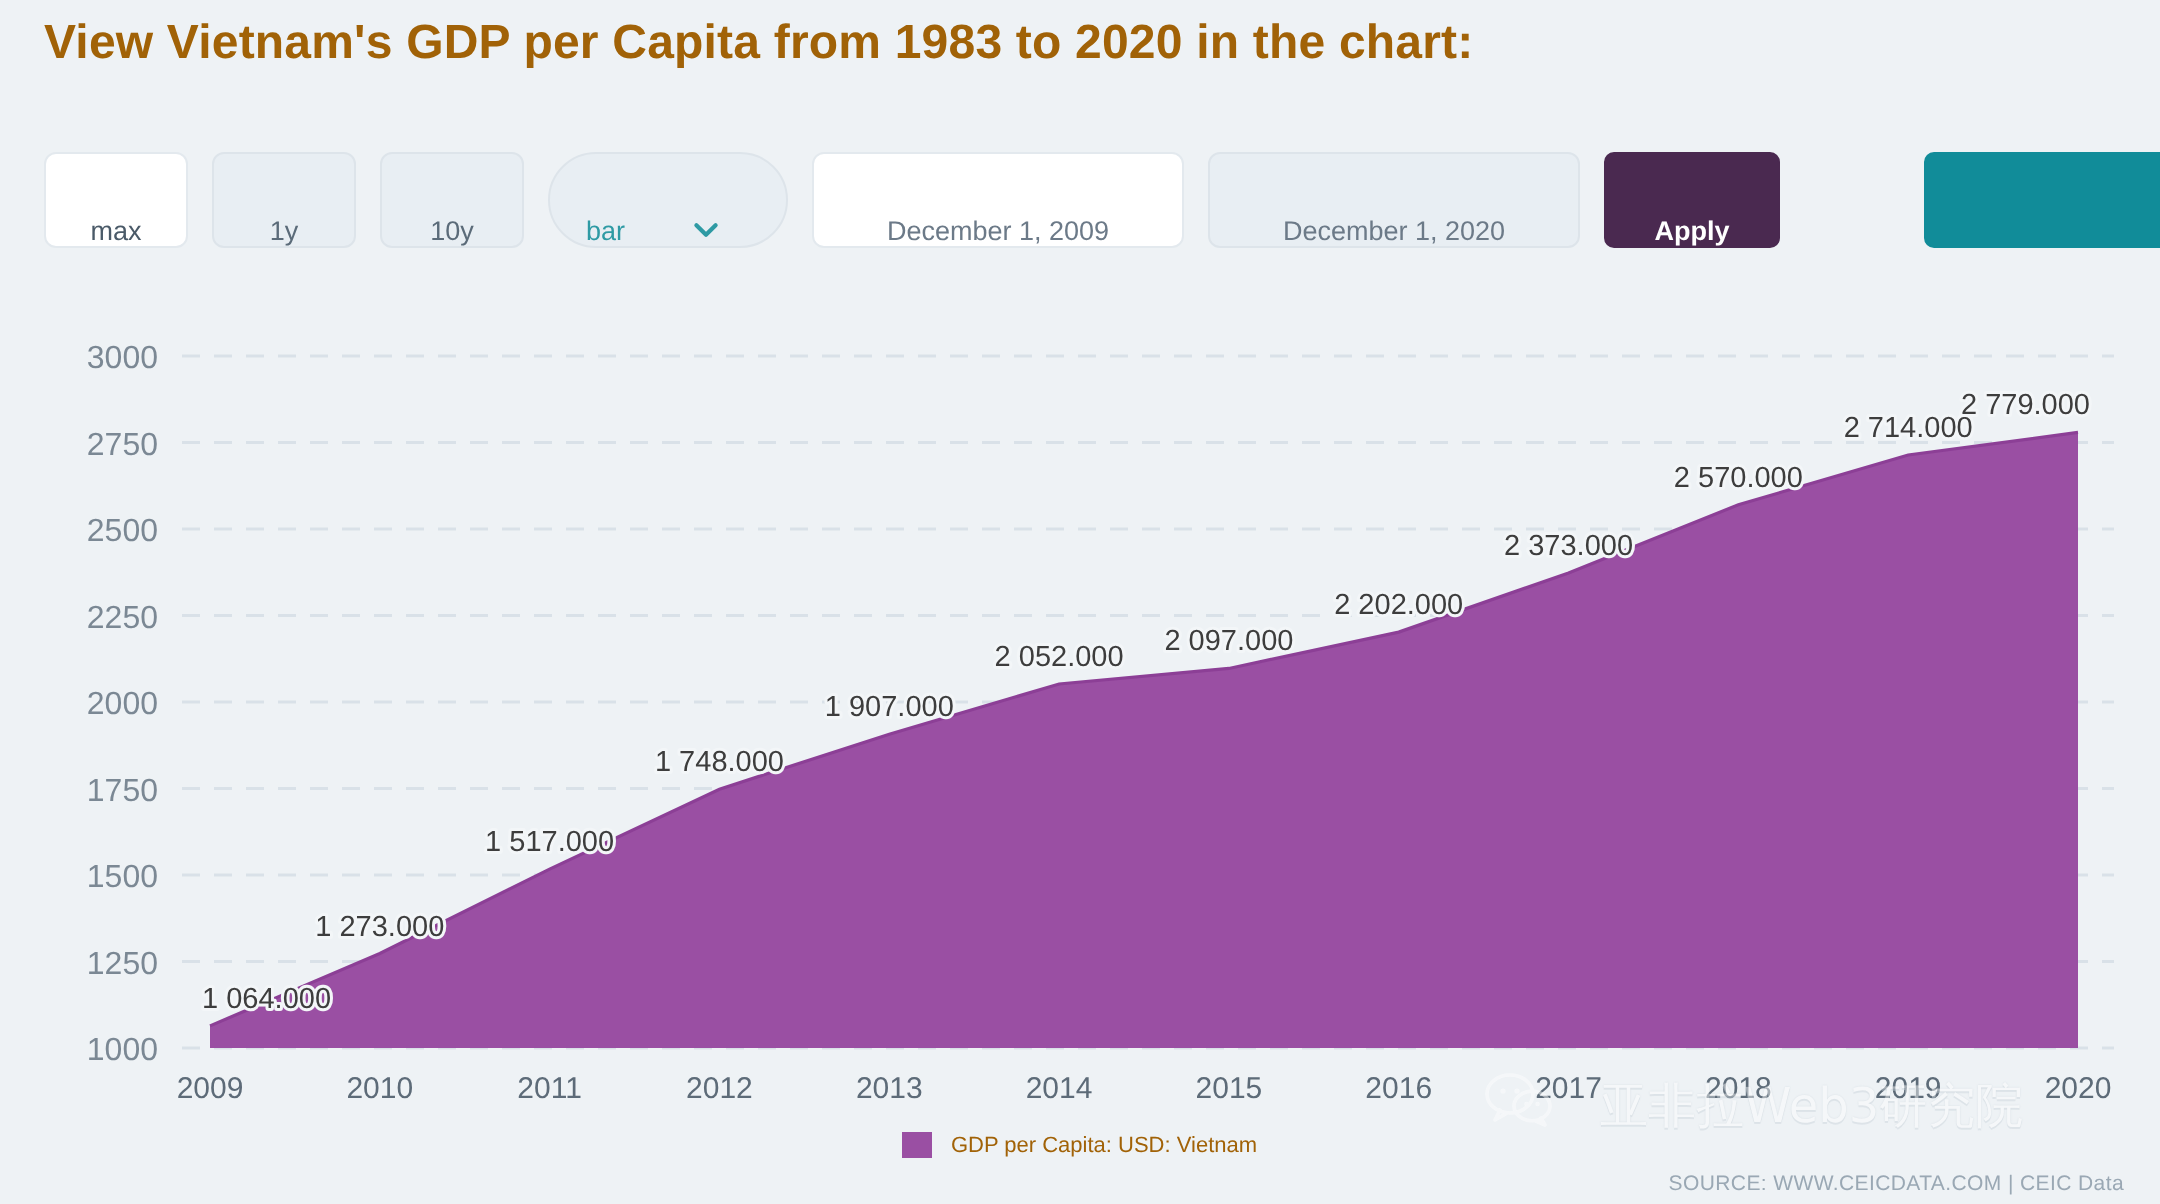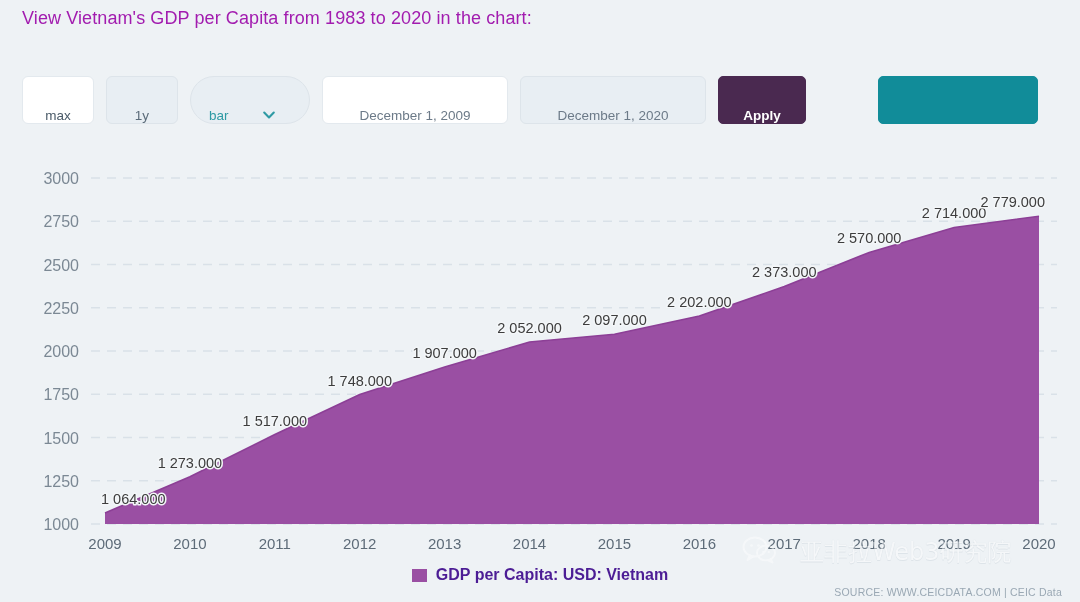--- a/index.html
+++ b/index.html
@@ -6,21 +6,21 @@
   body{
     width:1080px;height:602px;
     background:#eef2f5;
     font-family:"Liberation Sans","DejaVu Sans",sans-serif;
     overflow:hidden;
     position:relative;
   }
   
   #page-title{
     position:absolute;left:22px;top:8px;
-    font-size:18px;font-weight:400;color:#a21caf;
+    font-size:24px;font-weight:700;color:#a16207;
     letter-spacing:.1px;white-space:nowrap;
   }
   
   #toolbar{
     position:absolute;left:22px;top:76px;
     display:flex;align-items:center;gap:0;
     height:48px;
   }
   .ctl{
     height:48px;box-sizing:border-box;
@@ -59,21 +59,21 @@
   .dlabel{
     font-size:14.5px;fill:#3d3d3d;font-family:"Liberation Sans",sans-serif;
     paint-order:stroke;stroke:#f3f6f8;stroke-width:3px;stroke-linejoin:round;
   }
   
   #legend{
     position:absolute;left:0;top:566px;width:1080px;
     display:flex;align-items:center;justify-content:center;gap:9px;
   }
   #legend .swatch{width:15px;height:13px;background:#9a4fa3;display:block;}
-  #legend .ltext{font-size:16px;color:#4c1d95;font-weight:700;}
+  #legend .ltext{font-size:11px;color:#a16207;font-weight:400;}
   
   #source{
     position:absolute;right:18px;bottom:4px;
     font-size:10.5px;color:#9aa8b4;letter-spacing:.2px;white-space:nowrap;
   }
   
   #watermark{
     position:absolute;left:742px;top:536px;
     display:flex;align-items:center;gap:24px;
     opacity:.45;pointer-events:none;
@@ -89,20 +89,23 @@
 <body>
 
 <div id="page-title">View Vietnam's GDP per Capita from 1983 to 2020 in the chart:</div>
 
 <div id="toolbar">
   <div class="ctl range active">
     <span>max</span>
   </div>
   <div class="ctl range">
     <span>1y</span>
+  </div>
+  <div class="ctl range">
+    <span>10y</span>
   </div>
 
   <div class="ctl select">
     <span>bar</span>
     <span class="chev">
       <svg width="16" height="16" viewBox="0 0 16 16" aria-hidden="true">
         <path d="M3.2 5.6 L8 10.4 L12.8 5.6" fill="none" stroke="#2e9aa4" stroke-width="2.1" stroke-linecap="round" stroke-linejoin="round"></path>
       </svg>
     </span>
   </div>

